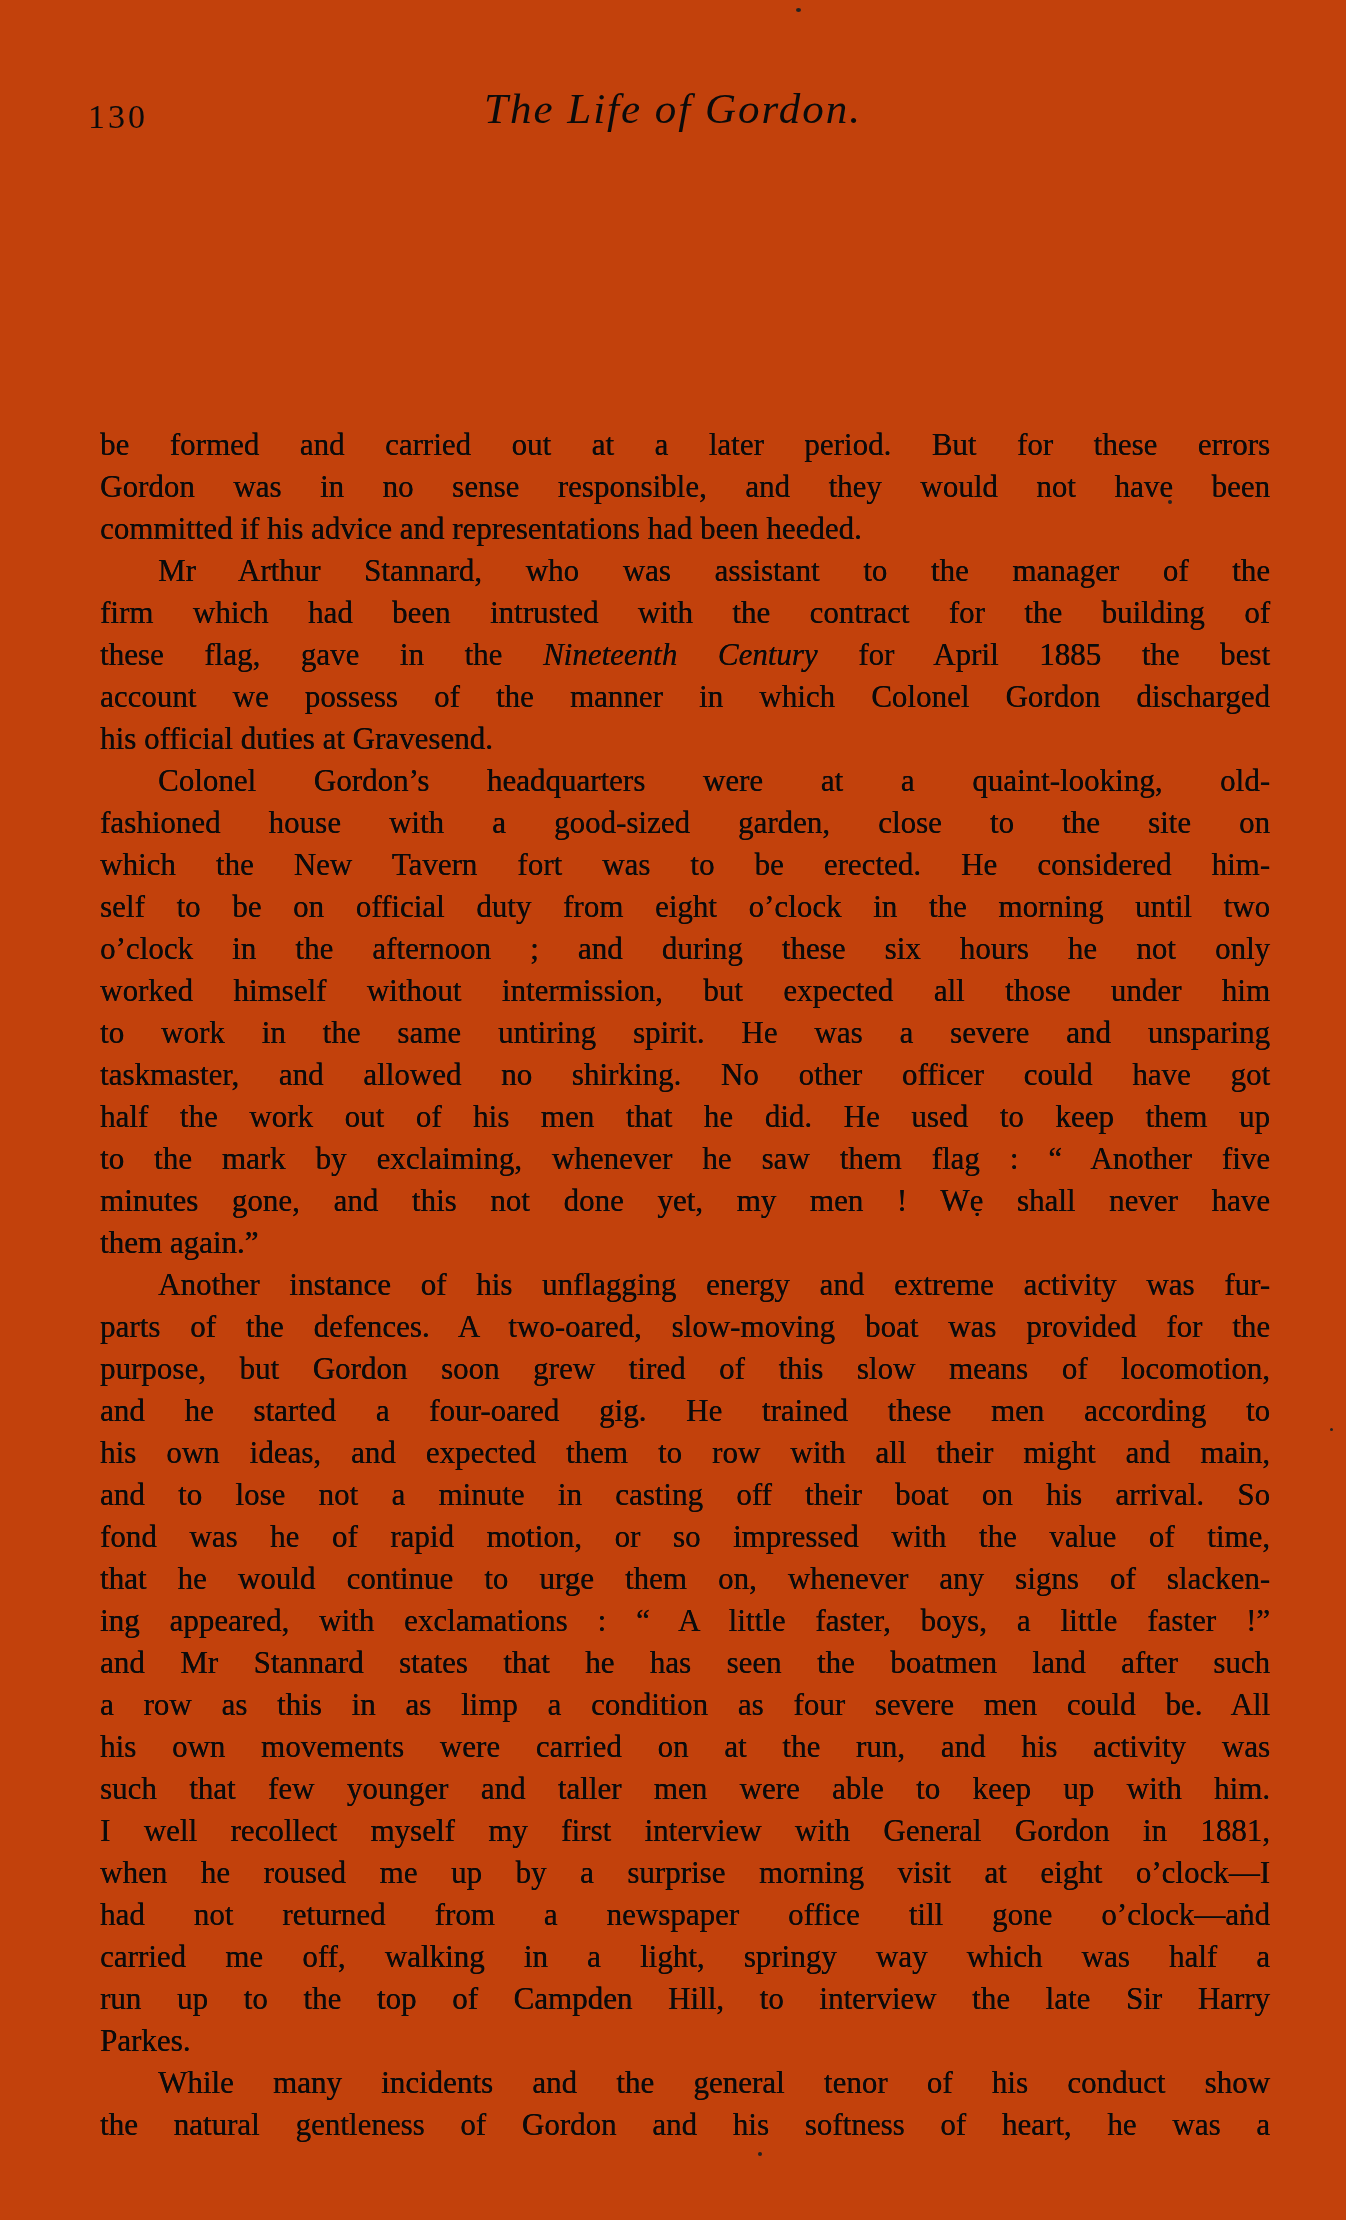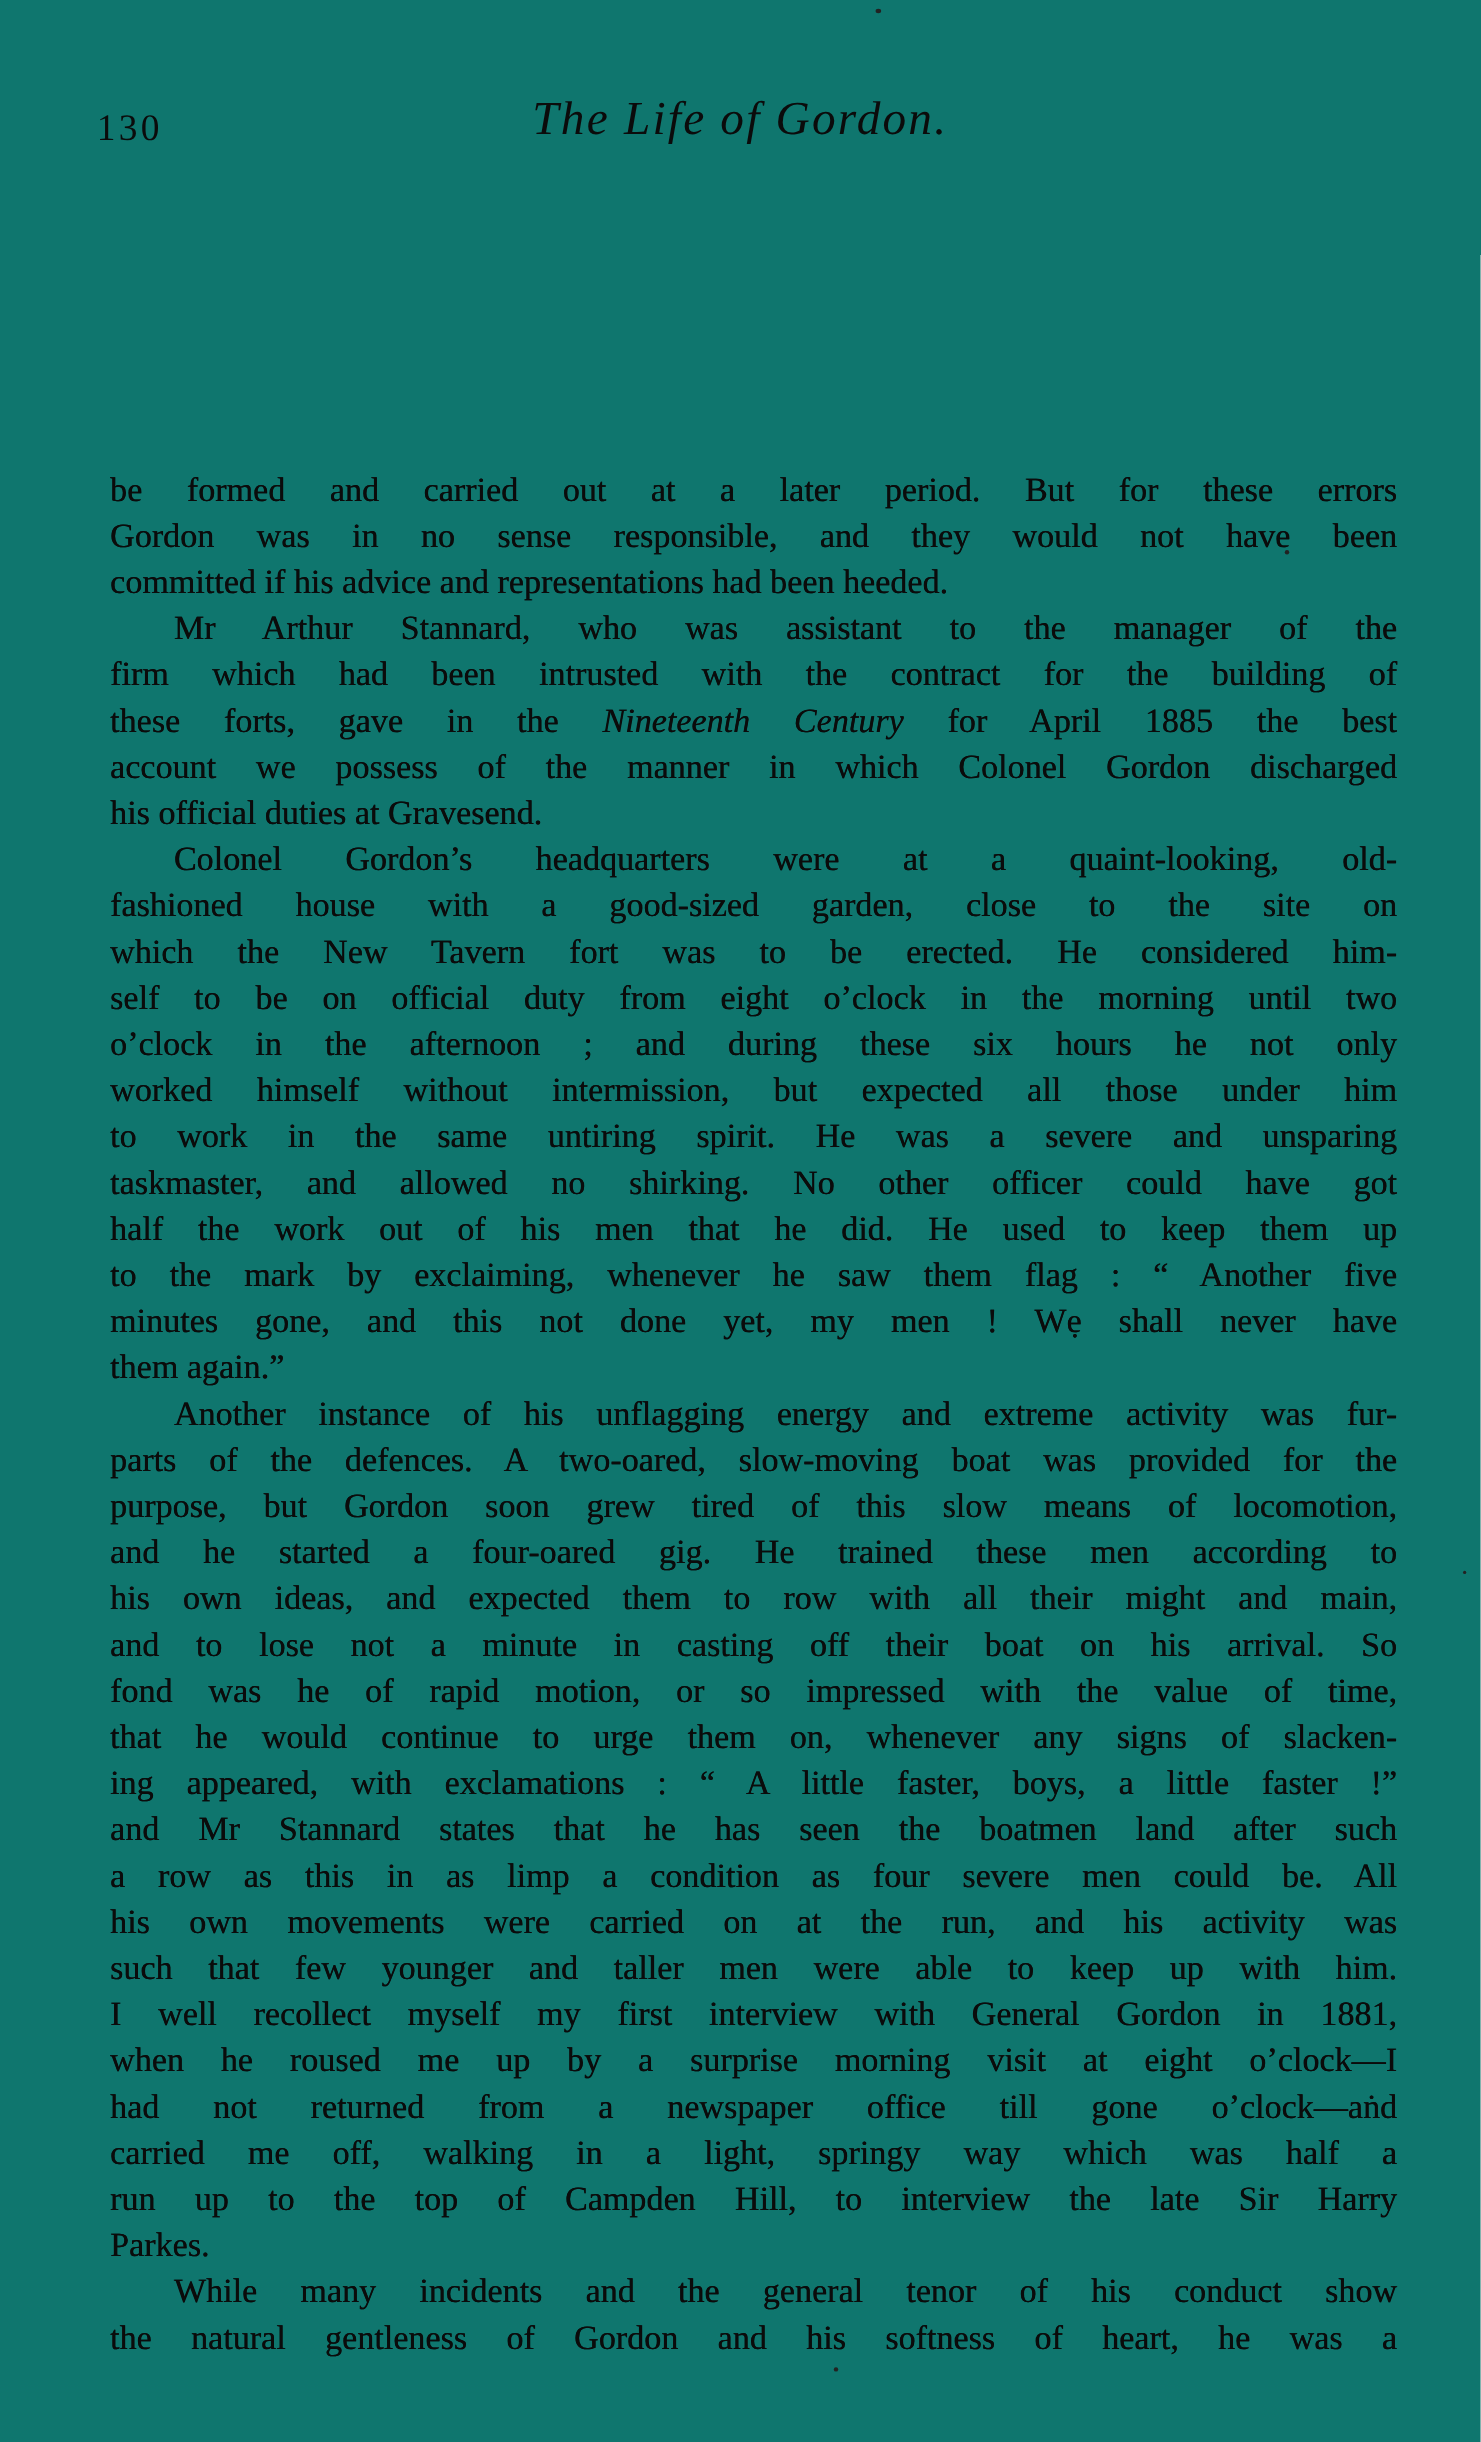--- a/index.html
+++ b/index.html
@@ -5,21 +5,21 @@
   html, body {
     margin: 0;
     padding: 0;
     background: #e8e8e8;
   }
   .page {
     position: relative;
     width: 1346px;
     height: 2220px;
     margin: 0 auto;
-    background: #0f766e;
+    background: #c2410c;
     color: #0b0b0b;
     font-family: "Liberation Serif", "DejaVu Serif", serif;
     overflow: hidden;
   }
   
   .running-head {
     position: absolute;
     top: 84px;
     left: 88px;
     right: 88px;
@@ -88,21 +88,21 @@
 
   <main class="text-block">
       <div class="para">
         <div class="line j">be formed and carried out at a later period.  But for these errors</div>
         <div class="line j">Gordon was in no sense responsible, and they would not have been</div>
         <div class="line">committed if his advice and representations had been heeded.</div>
       </div>
       <div class="para">
         <div class="line j ind">Mr Arthur Stannard, who was assistant to the manager of the</div>
         <div class="line j">firm which had been intrusted with the contract for the building of</div>
-        <div class="line j"><span>these forts, gave in the </span><i>Nineteenth Century</i><span> for April 1885 the best</span></div>
+        <div class="line j"><span>these flag, gave in the </span><i>Nineteenth Century</i><span> for April 1885 the best</span></div>
         <div class="line j">account we possess of the manner in which Colonel Gordon discharged</div>
         <div class="line">his official duties at Gravesend.</div>
       </div>
       <div class="para">
         <div class="line j ind">Colonel Gordon’s headquarters were at a quaint-looking, old-</div>
         <div class="line j">fashioned house with a good-sized garden, close to the site on</div>
         <div class="line j">which the New Tavern fort was to be erected.  He considered him-</div>
         <div class="line j">self to be on official duty from eight o’clock in the morning until two</div>
         <div class="line j">o’clock in the afternoon ; and during these six hours he not only</div>
         <div class="line j">worked himself without intermission, but expected all those under him</div>

